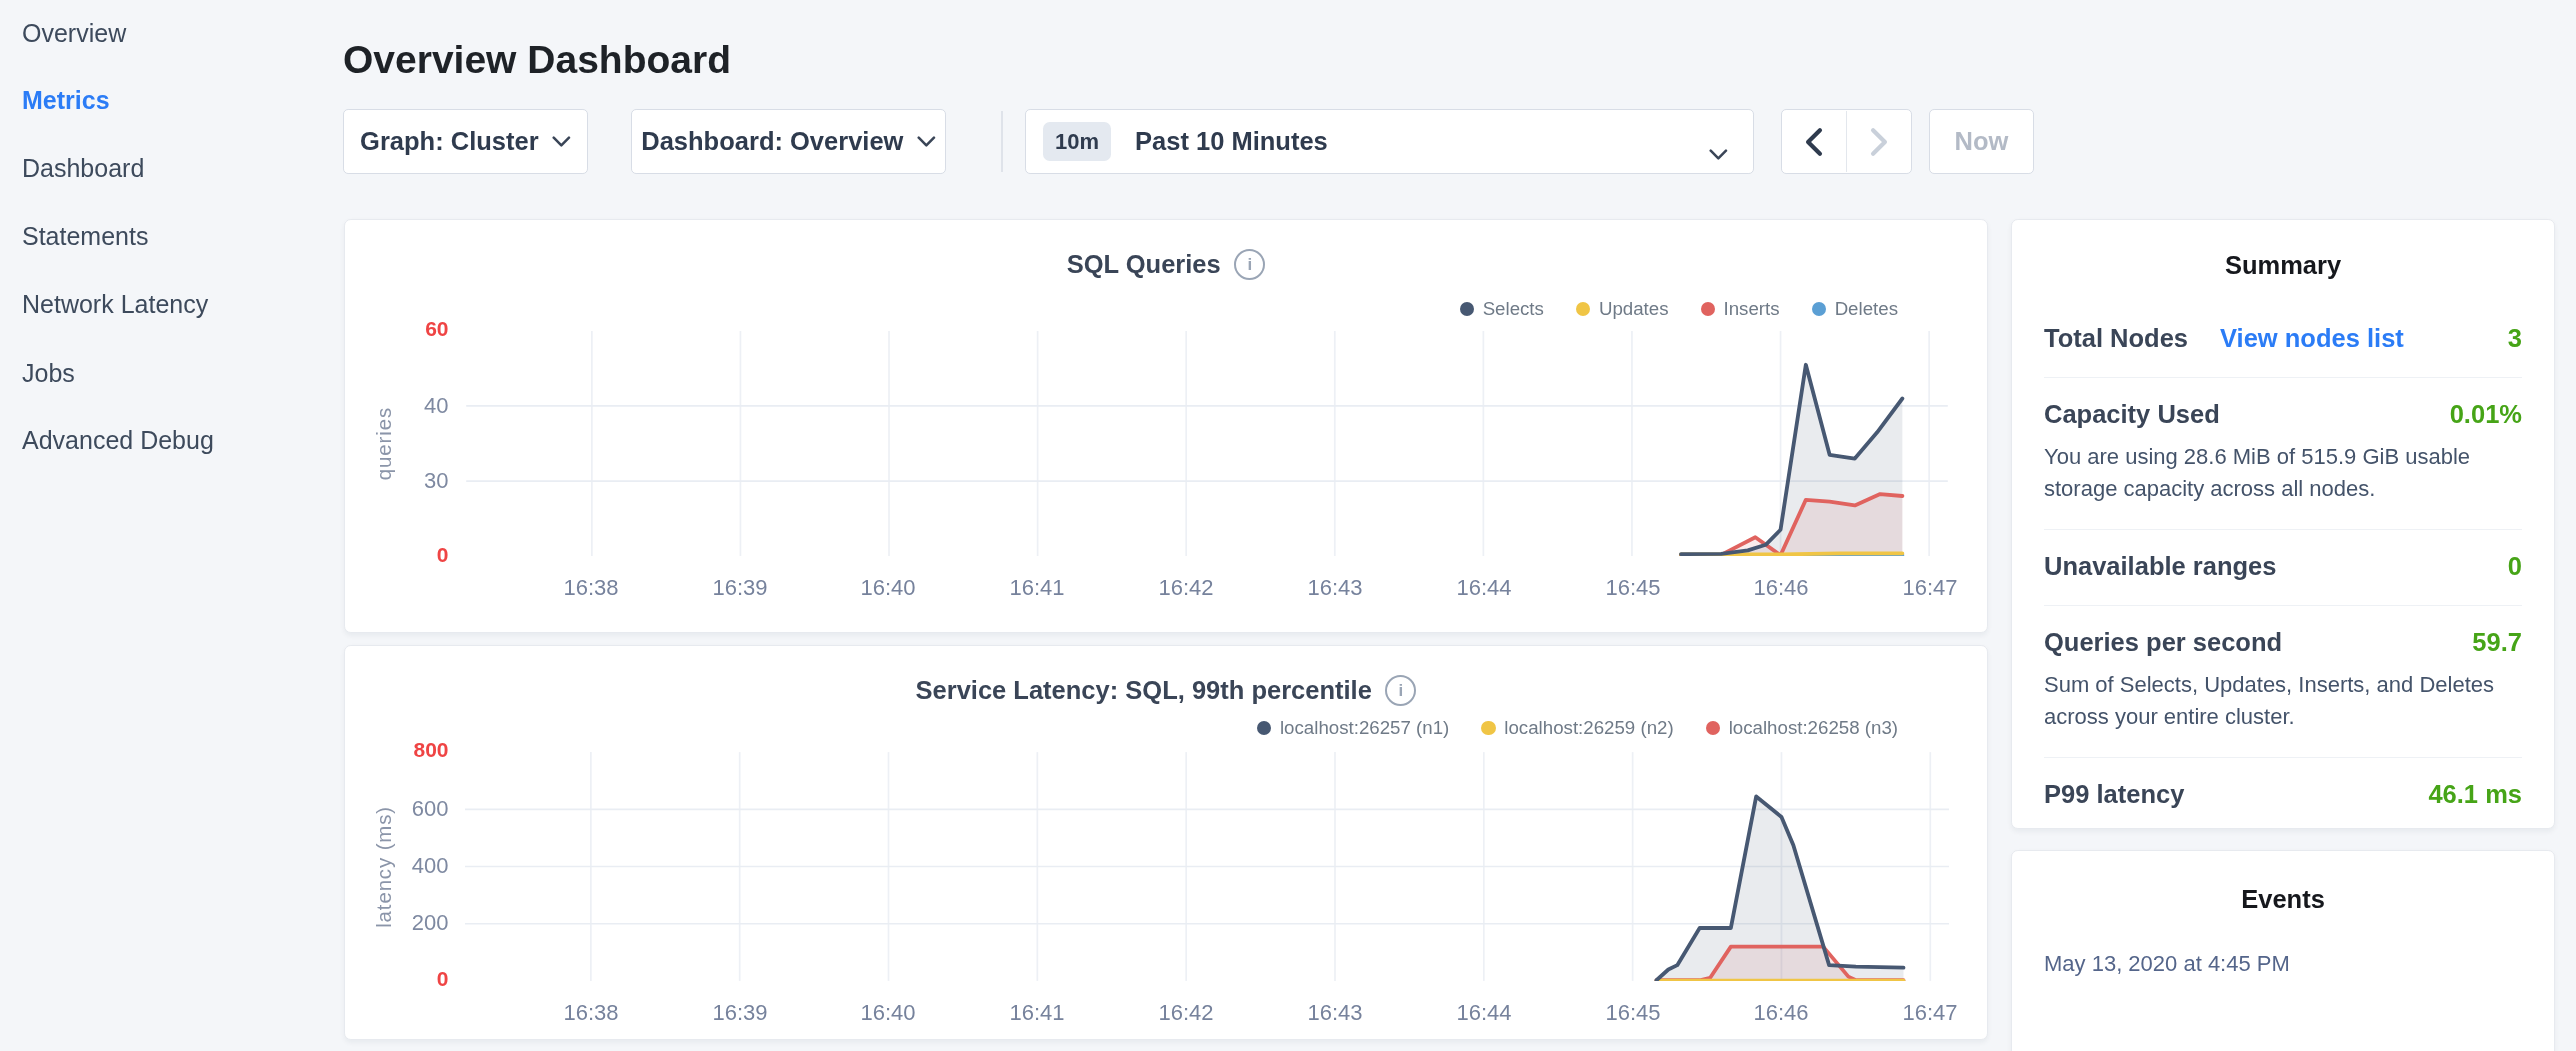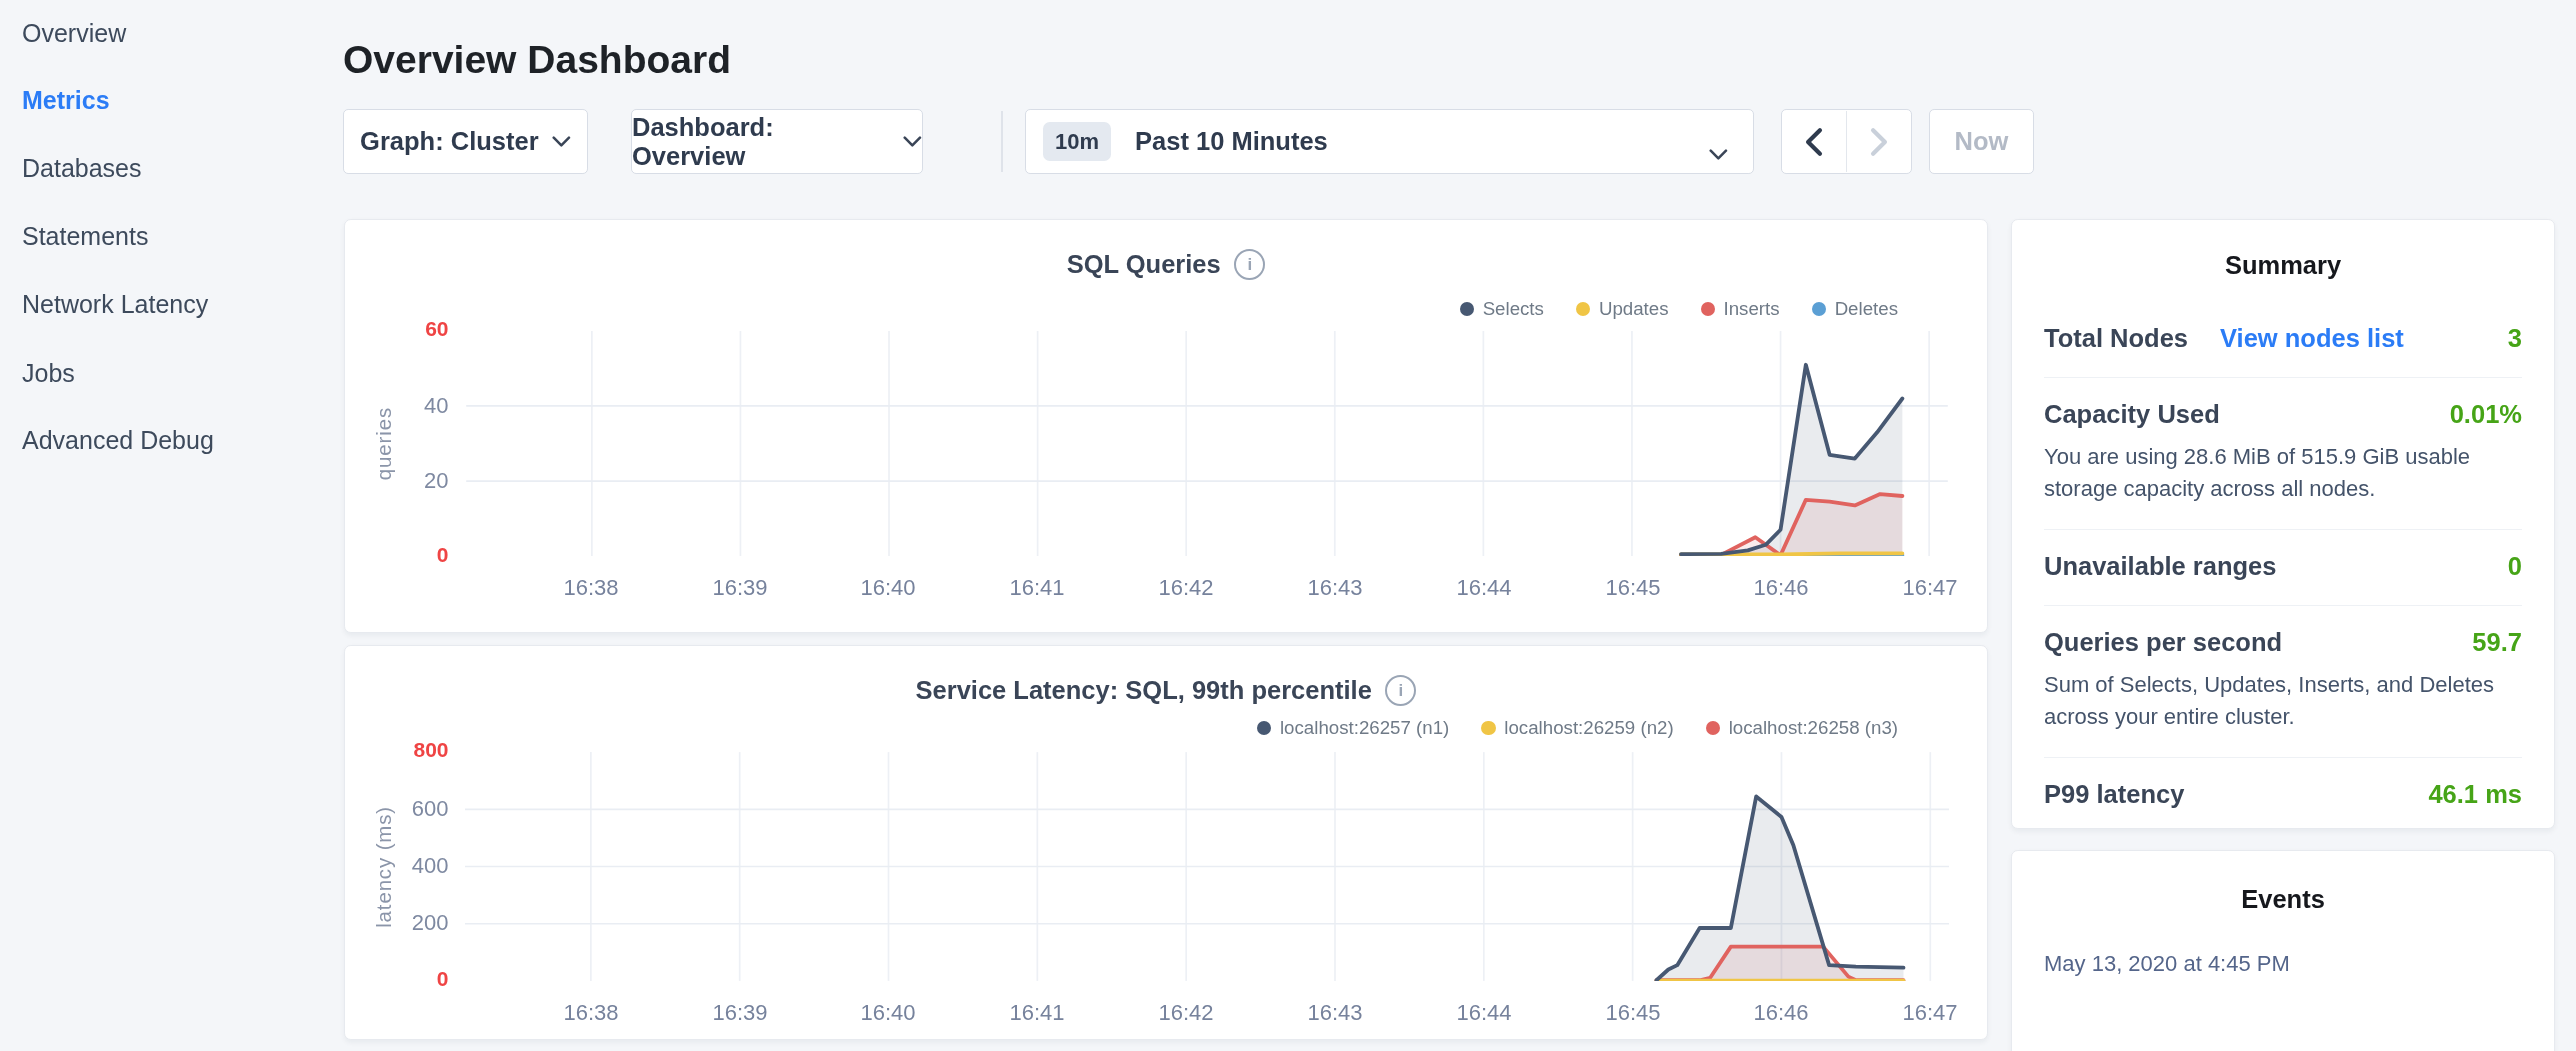--- a/index.html
+++ b/index.html
@@ -64,39 +64,39 @@
   .event-item{margin:37px 32px 0 32px;}
   .event-msg{font-size:24px;line-height:39px;color:#303b4e;}
   .event-time{margin-top:12px;font-size:22px;color:#54658a;}
 </style>
 </head>
 <body>
 
 <nav class="sidebar">
   <div class="side-item" style="top:14.5px">Overview</div>
   <div class="side-item active" style="top:82px">Metrics</div>
-  <div class="side-item" style="top:150px">Databases</div>
+  <div class="side-item" style="top:150px">Dashboard</div>
   <div class="side-item" style="top:218px">Statements</div>
   <div class="side-item" style="top:286px">Network Latency</div>
   <div class="side-item" style="top:355px">Jobs</div>
   <div class="side-item" style="top:422px">Advanced Debug</div>
 </nav>
 
 <h1 class="page-title">Overview Dashboard</h1>
 
 <div class="ctrl" style="left:343px;width:245px;">
   <span>Graph: Cluster</span>
   <span class="chev">
     <svg width="18.7" height="11" viewBox="0 0 22 13">
         <polyline points="2,2 11,11 20,2" fill="none" stroke="#3a4557" stroke-width="3" stroke-linecap="round" stroke-linejoin="round"></polyline>
       </svg>
   </span>
 </div>
 
-<div class="ctrl" style="left:631px;width:292px;">
+<div class="ctrl" style="left:631px;width:315px;">
   <span>Dashboard: Overview</span>
   <span class="chev">
     <svg width="18.7" height="11" viewBox="0 0 22 13">
         <polyline points="2,2 11,11 20,2" fill="none" stroke="#3a4557" stroke-width="3" stroke-linecap="round" stroke-linejoin="round"></polyline>
       </svg>
   </span>
 </div>
 
 <div class="vdivider"></div>
 
@@ -148,21 +148,21 @@
       <span class="legend-item">
         <span class="legend-dot" style="background: rgb(91, 159, 212);"></span>
         <span class="legend-label">Deletes</span>
       </span>
     </div>
   <div class="ylabel-wrap" style="top:111px;height:225px;">
     <span class="ylabel-text">queries</span>
   </div>
   <div class="yaxis" style="top:111px;height:225px;">
       <div class="ytick strong" style="top: 212px;">0</div>
-      <div class="ytick" style="top: 137px;">20</div>
+      <div class="ytick" style="top: 137px;">30</div>
       <div class="ytick" style="top: 62px;">40</div>
       <div class="ytick strong" style="top: -13.6px;">60</div>
     </div>
   <div class="plot" style="top:111px;width:1484px;height:225px;"><svg width="1484" height="225" viewBox="0 0 1745 265">
         <line x1="148" y1="0" x2="148" y2="265" stroke="#edf0f5" stroke-width="2"></line>
         <line x1="323" y1="0" x2="323" y2="265" stroke="#edf0f5" stroke-width="2"></line>
         <line x1="498" y1="0" x2="498" y2="265" stroke="#edf0f5" stroke-width="2"></line>
         <line x1="673" y1="0" x2="673" y2="265" stroke="#edf0f5" stroke-width="2"></line>
         <line x1="848" y1="0" x2="848" y2="265" stroke="#edf0f5" stroke-width="2"></line>
         <line x1="1023" y1="0" x2="1023" y2="265" stroke="#edf0f5" stroke-width="2"></line>

